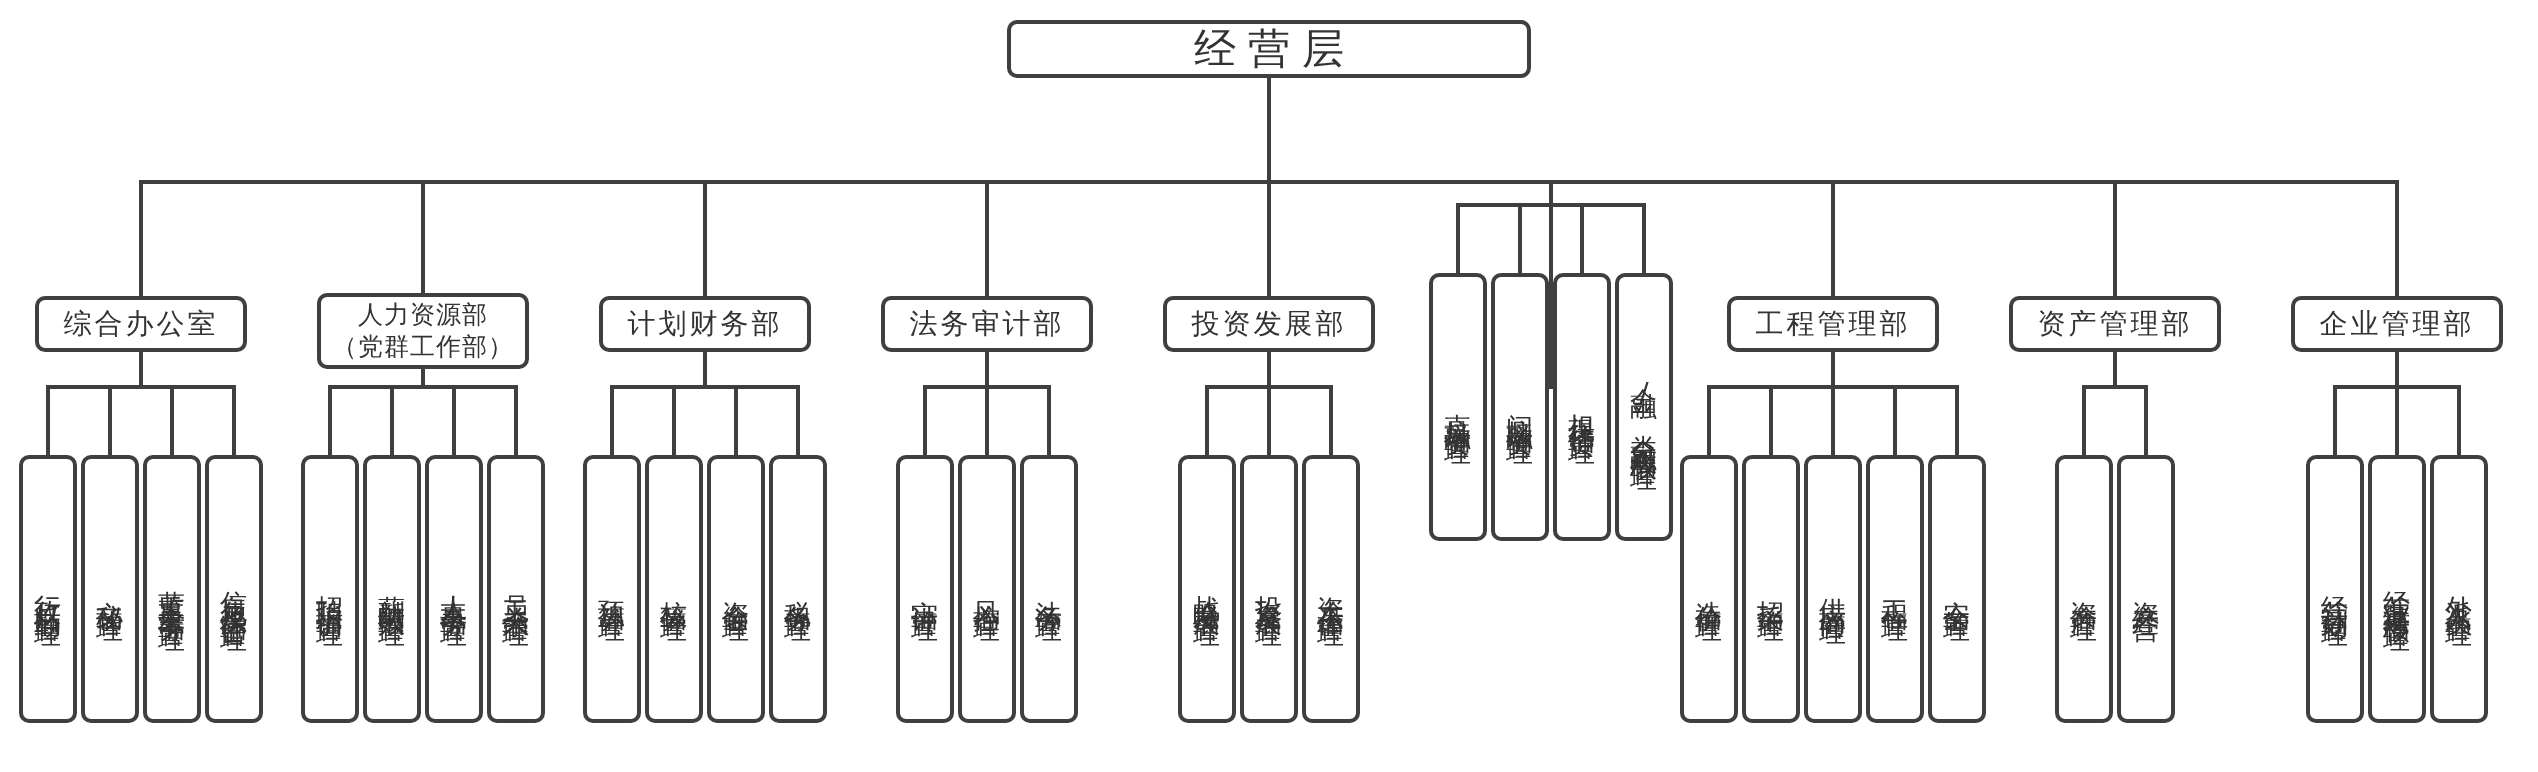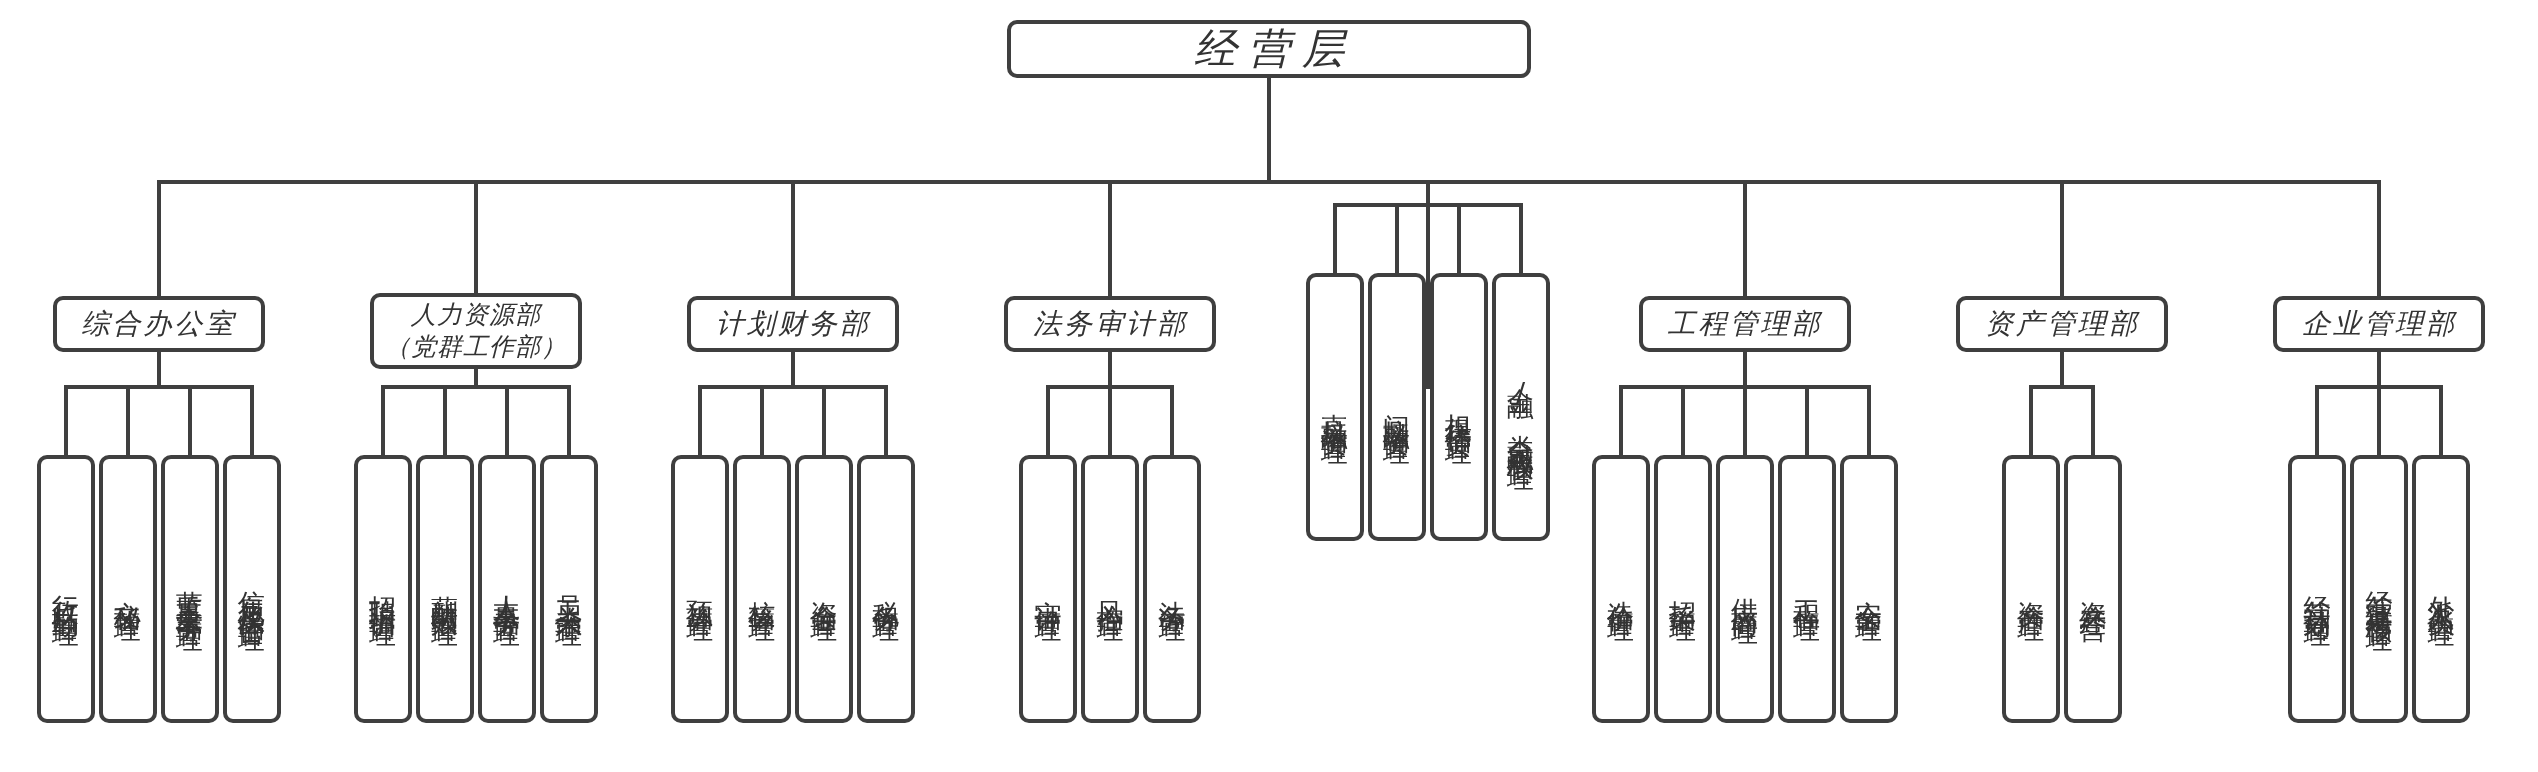--- a/index.html
+++ b/index.html
@@ -10,21 +10,21 @@
   *{box-sizing:border-box;margin:0;padding:0;}
   html,body{background:#ffffff;}
   body{
     font-family:"DejaVu Sans","Liberation Sans",sans-serif;
     color:var(--text);
     width:2538px;height:772px;overflow:hidden;
   }
   .chart{width:2538px;height:772px;position:relative;padding-top:20px;}
 
   
-  .root-row{display:flex;justify-content:center;font-style:italic;}
+  .root-row{display:flex;justify-content:center;}
   .root-box{
     width:524px;height:58px;
     border:var(--lw) solid var(--line);border-radius:10px;
     display:flex;align-items:center;justify-content:center;
     font-size:42px;letter-spacing:12px;text-indent:12px;
     background:#fff;
   }
   .root-drop{width:var(--lw);height:102px;background:var(--line);margin:0 auto;}
 
   
@@ -47,21 +47,20 @@
     display:flex;align-items:center;justify-content:center;
     position:relative;
   }
   .dept-box{
     position:relative;background:#fff;
     border:var(--lw) solid var(--line);border-radius:10px;
     min-width:212px;min-height:56px;padding:0 8px;
     display:flex;flex-direction:column;align-items:center;justify-content:center;
     font-size:28px;letter-spacing:3px;text-align:center;line-height:1.2;
     white-space:nowrap;
-    font-style:italic;
   }
   .dept-box.two-line{font-size:25px;line-height:1.25;min-height:76px;letter-spacing:1px;margin-top:13px;}
   .drop-spacer{height:23px;}
 
   
   .sub-row{display:flex;justify-content:center;position:relative;}
   .sub-col{position:relative;padding:70px 2px 0 2px;}
   .sub-col::after{
     content:"";position:absolute;top:0;left:0;right:0;height:var(--lw);
     background:var(--line);
@@ -173,20 +172,39 @@
           </div>
           <div class="sub-col">
             <div class="sub-box">风控管理</div>
           </div>
           <div class="sub-col">
             <div class="sub-box">法务管理</div>
           </div>
         </div>
       </div>
       <div class="dept-col">
+        <div class="dept-slot">
+          <div class="dept-box">
+            <div>投资发展部</div>
+          </div>
+        </div>
+        <div class="drop-spacer"></div>
+        <div class="sub-row">
+          <div class="sub-col">
+            <div class="sub-box">战略发展管理</div>
+          </div>
+          <div class="sub-col">
+            <div class="sub-box">投资发展管理</div>
+          </div>
+          <div class="sub-col">
+            <div class="sub-box">资本运作管理</div>
+          </div>
+        </div>
+      </div>
+      <div class="dept-col">
         <div class="drop-spacer"></div>
         <div class="sub-row">
           <div class="sub-col">
             <div class="sub-box">直接融资管理</div>
           </div>
           <div class="sub-col">
             <div class="sub-box">间接融资管理</div>
           </div>
           <div class="sub-col">
             <div class="sub-box">担保信贷管理</div>

